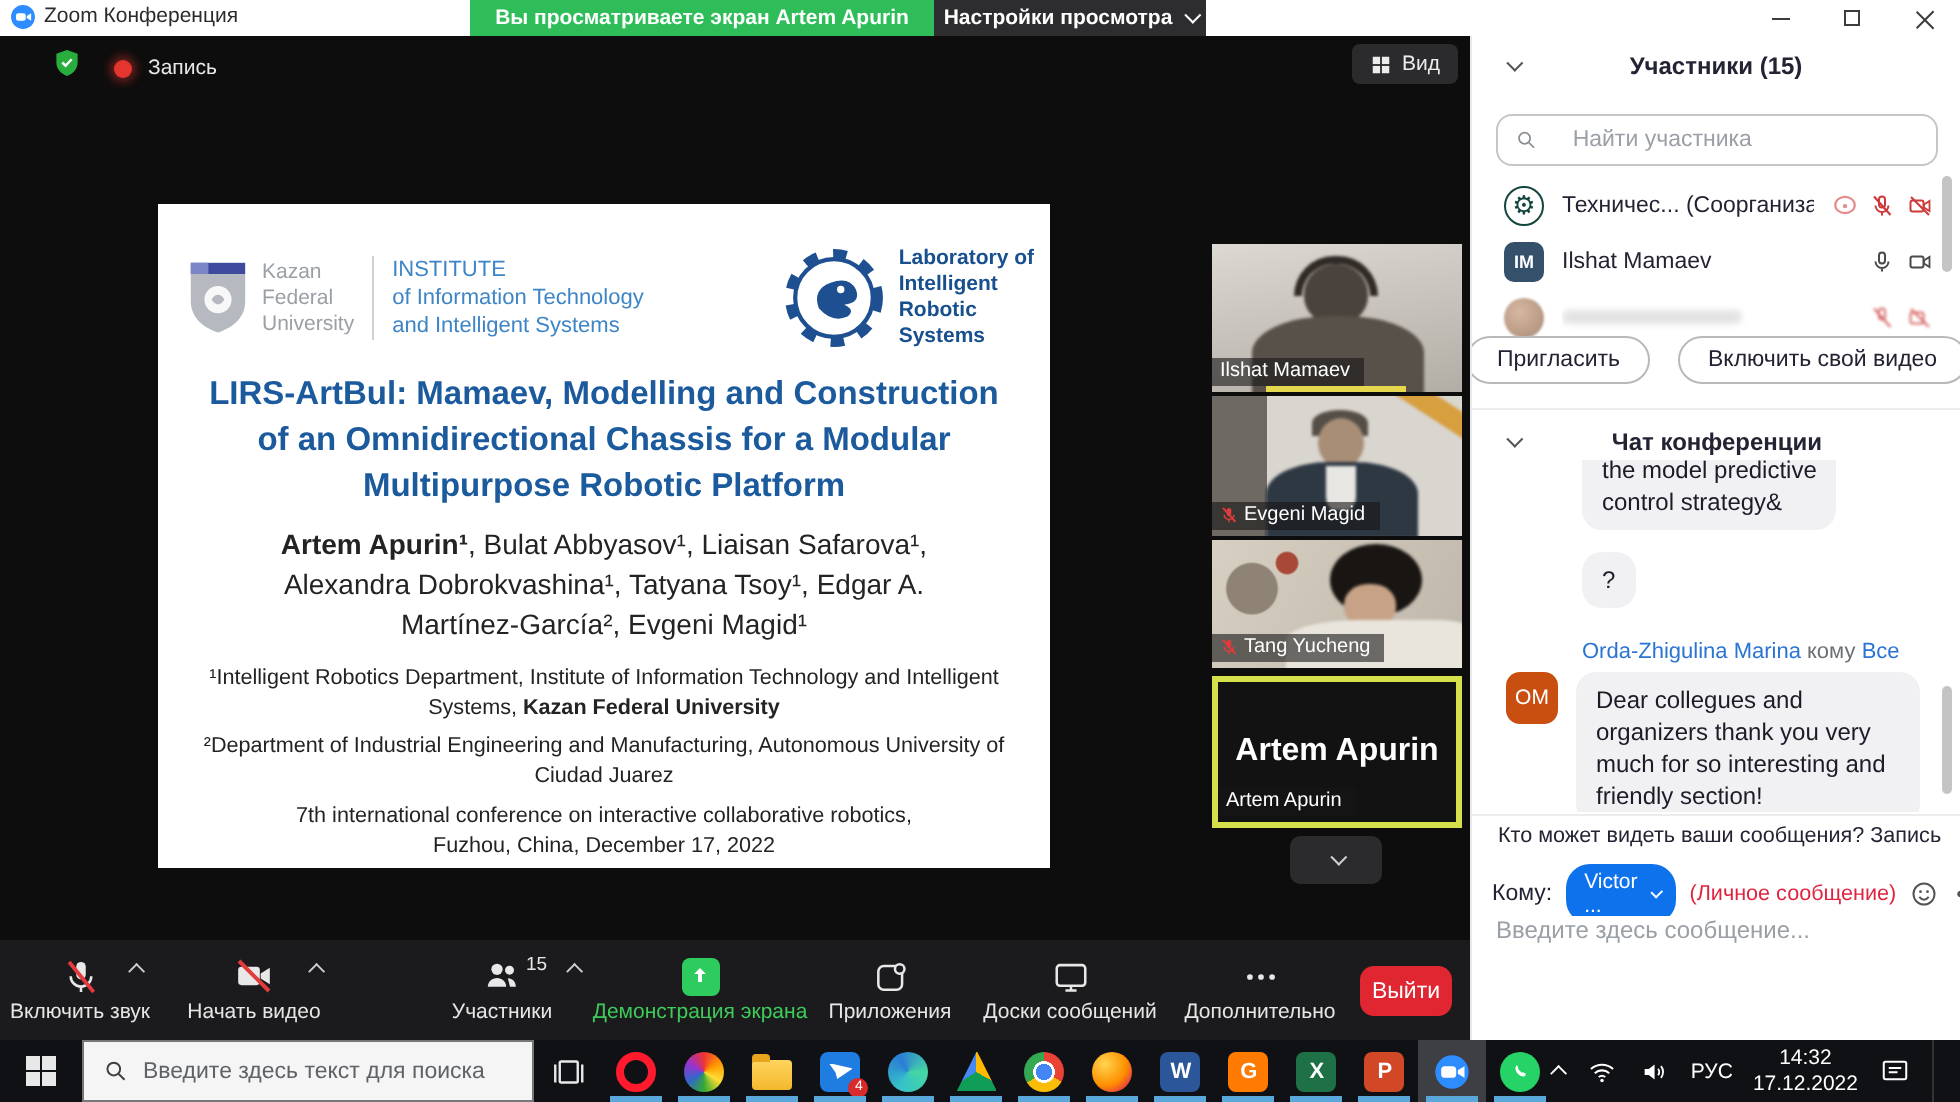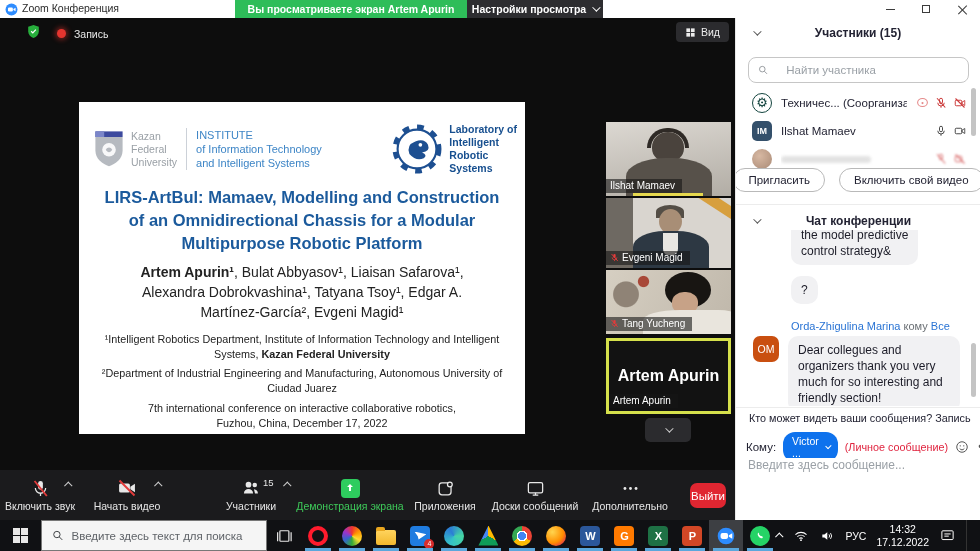--- a/index.html
+++ b/index.html
@@ -83,21 +83,21 @@
 
   
   .toolbar { left:0; top:470px; width:735px; height:50px; background:#1b1b1d; z-index:20; }
   .tbi { position:absolute; top:0; height:50px; display:flex; flex-direction:column; align-items:center;
          justify-content:center; gap:2px; color:#e6e6e6; font-size:10.5px; }
   .tbi .lbl { white-space:nowrap; }
   .tbi-caret { position:absolute; top:12px; }
   .share-sq { width:19px; height:19px; background:#2ecc5e; border-radius:4px; display:flex; align-items:center; justify-content:center; }
   .share-lbl { color:#3ecb5a; }
   .pcount { position:absolute; top:7px; font-size:9.5px; color:#e6e6e6; }
-  .leave-btn { position:absolute; right:9px; top:13px; width:36px; height:25px; background:#e02631; color:#fff;
+  .leave-btn { position:absolute; right:9px; top:13px; width:46px; height:25px; background:#e02631; color:#fff;
                font-size:11.5px; border-radius:7px; display:flex; align-items:center; justify-content:center; }
 
   
   .panel { left:735px; top:18px; width:245px; height:502px; background:#fff; border-left:1px solid #e9e9e9; overflow:hidden; }
   .sect-header { position:relative; height:30px; display:flex; align-items:center; justify-content:center;
                  font-size:12px; font-weight:bold; color:#232333; }
   .sect-caret { position:absolute; left:17px; top:12px; }
   .p-search { position:absolute; left:12px; top:39px; width:221px; height:26px; border:1px solid #c6c6c6; border-radius:8px;
               display:flex; align-items:center; gap:18px; padding:0 9px; }
   .p-search input { border:none; outline:none; width:100%; font-size:11.5px; color:#333; font-family:inherit; }

